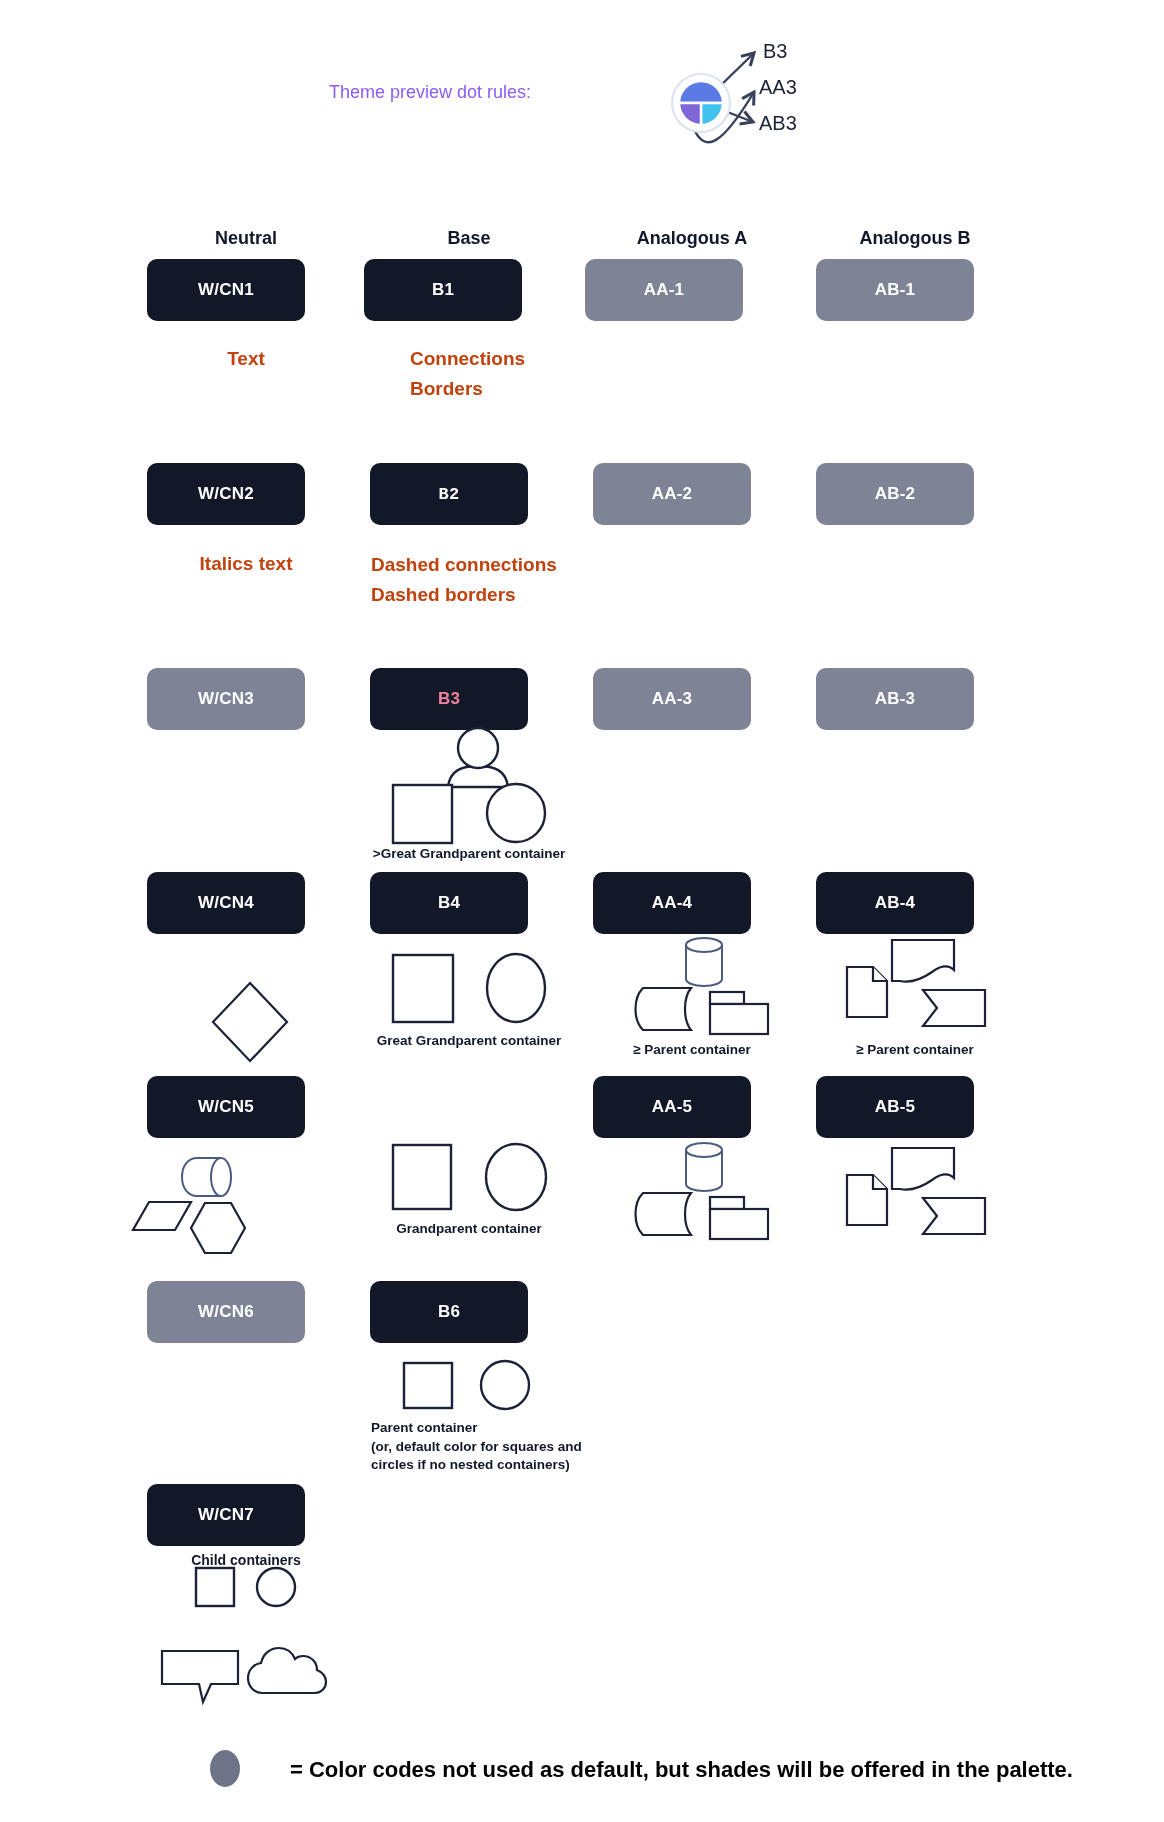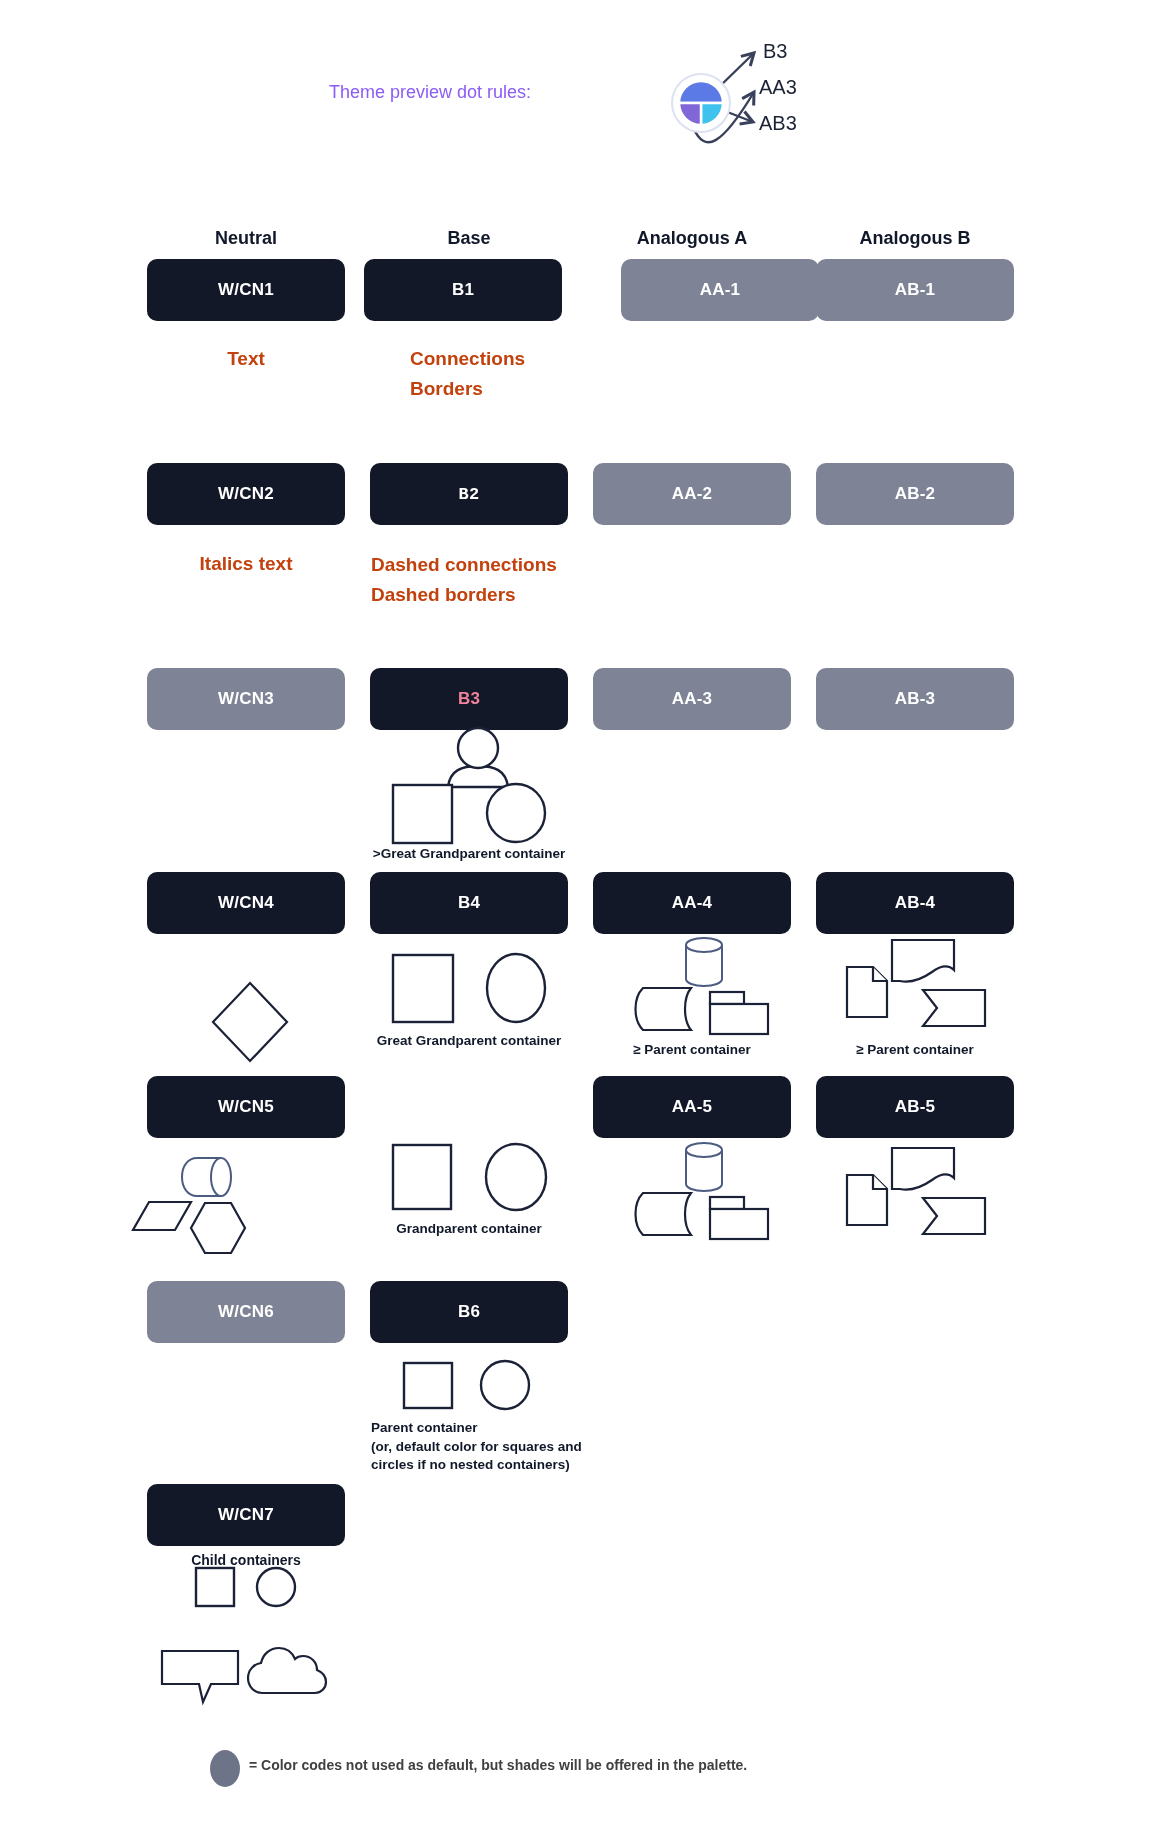--- a/index.html
+++ b/index.html
@@ -2,35 +2,35 @@
 <html><head>
 <meta charset="utf-8">
 <style>
   html,body{margin:0;padding:0;background:#fff;}
   #stage{position:relative;width:1164px;height:1822px;background:#ffffff;overflow:hidden;
          font-family:"Liberation Sans","DejaVu Sans",sans-serif;}
   .abs{position:absolute;}
   #title{left:329px;top:82px;font-size:18px;font-weight:400;color:#8b5cf6;}
   .dot-label{font-size:20px;font-weight:400;color:#1A2233;}
   .colhead{width:198px;text-align:center;font-size:18px;font-weight:700;color:#10182A;}
-  .swatch{width:198px;height:62px;border-radius:10px;display:flex;align-items:center;justify-content:center;
+  .swatch{width:158px;height:62px;border-radius:10px;display:flex;align-items:center;justify-content:center;
           font-size:17px;font-weight:600;color:#FFFFFF;letter-spacing:.2px;}
   .v-dark{background:#131829;}
   .v-muted{background:#7E8495;}
   .txt-pink{color:#F2839B;}
   .note{font-size:19px;font-weight:700;color:#c2410c;white-space:pre-line;line-height:30px;}
   .note.center{width:198px;text-align:center;}
   .small-note{font-size:13.5px;font-weight:700;color:#10182A;white-space:pre-line;line-height:18.5px;}
   .small-note.center{text-align:center;}
   svg{display:block;overflow:visible;}
   .ink{stroke:#1B2137;stroke-width:2.4;fill:#ffffff;}
   .ink-thin{stroke:#1B2137;stroke-width:2.2;fill:#ffffff;}
   .slate{stroke:#4C5B80;stroke-width:2;fill:#ffffff;}
   .legend-dot{width:30px;height:37px;border-radius:50%;background:#6E7488;}
-  #legend-text{font-size:14px;font-weight:700;color:#404040;}
+  #legend-text{font-size:22px;font-weight:700;color:#000000;margin-left:41px;}
 </style>
 </head>
 <body>
 
 <div id="stage">
 
   <div id="title" class="abs">Theme preview dot rules:</div>
 
   <svg class="abs" style="left:655px;top:20px;" width="220" height="135" viewBox="0 0 220 135">
     <defs>
@@ -65,21 +65,21 @@
   <div class="abs swatch v-dark" style="left:147px;top:1076px;">W/CN5</div>
   <div class="abs swatch v-muted" style="left:147px;top:1281px;">W/CN6</div>
   <div class="abs swatch v-dark" style="left:147px;top:1484px;">W/CN7</div>
 
   <div class="abs swatch v-dark" style="left:364px;top:259px;">B1</div>
   <div class="abs swatch v-dark" style="left:370px;top:463px;font-family:Liberation Mono, monospace;">B2</div>
   <div class="abs swatch v-dark txt-pink" style="left:370px;top:668px;">B3</div>
   <div class="abs swatch v-dark" style="left:370px;top:872px;">B4</div>
   <div class="abs swatch v-dark" style="left:370px;top:1281px;">B6</div>
 
-  <div class="abs swatch v-muted" style="left:621px;top:259px;">AA-1</div>
+  <div class="abs swatch v-muted" style="left:585px;top:259px;">AA-1</div>
   <div class="abs swatch v-muted" style="left:593px;top:463px;">AA-2</div>
   <div class="abs swatch v-muted" style="left:593px;top:668px;">AA-3</div>
   <div class="abs swatch v-dark" style="left:593px;top:872px;">AA-4</div>
   <div class="abs swatch v-dark" style="left:593px;top:1076px;">AA-5</div>
 
   <div class="abs swatch v-muted" style="left:816px;top:259px;">AB-1</div>
   <div class="abs swatch v-muted" style="left:816px;top:463px;">AB-2</div>
   <div class="abs swatch v-muted" style="left:816px;top:668px;">AB-3</div>
   <div class="abs swatch v-dark" style="left:816px;top:872px;">AB-4</div>
   <div class="abs swatch v-dark" style="left:816px;top:1076px;">AB-5</div>

